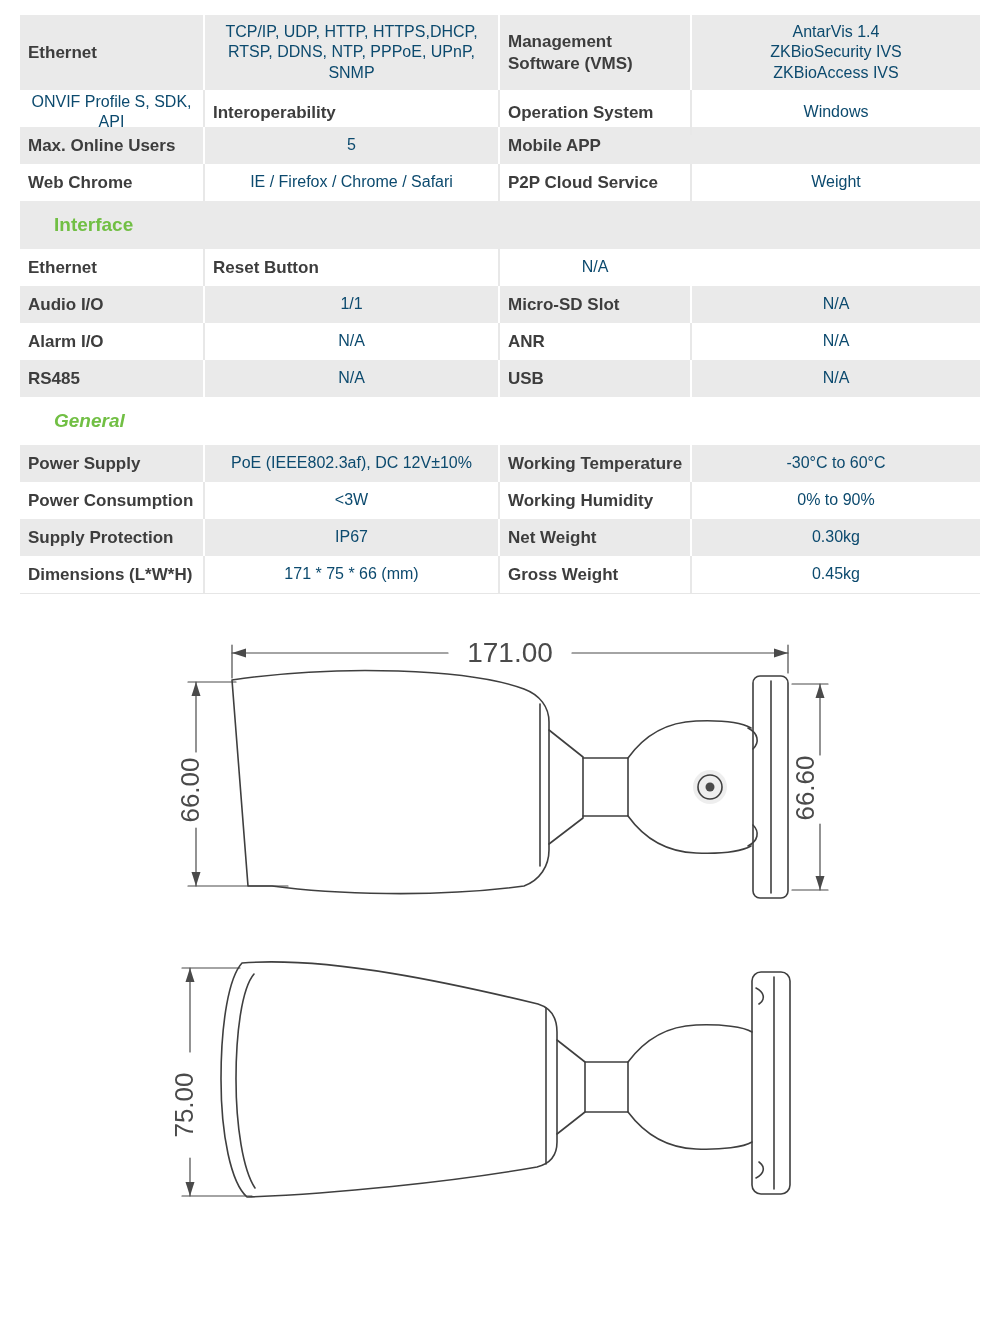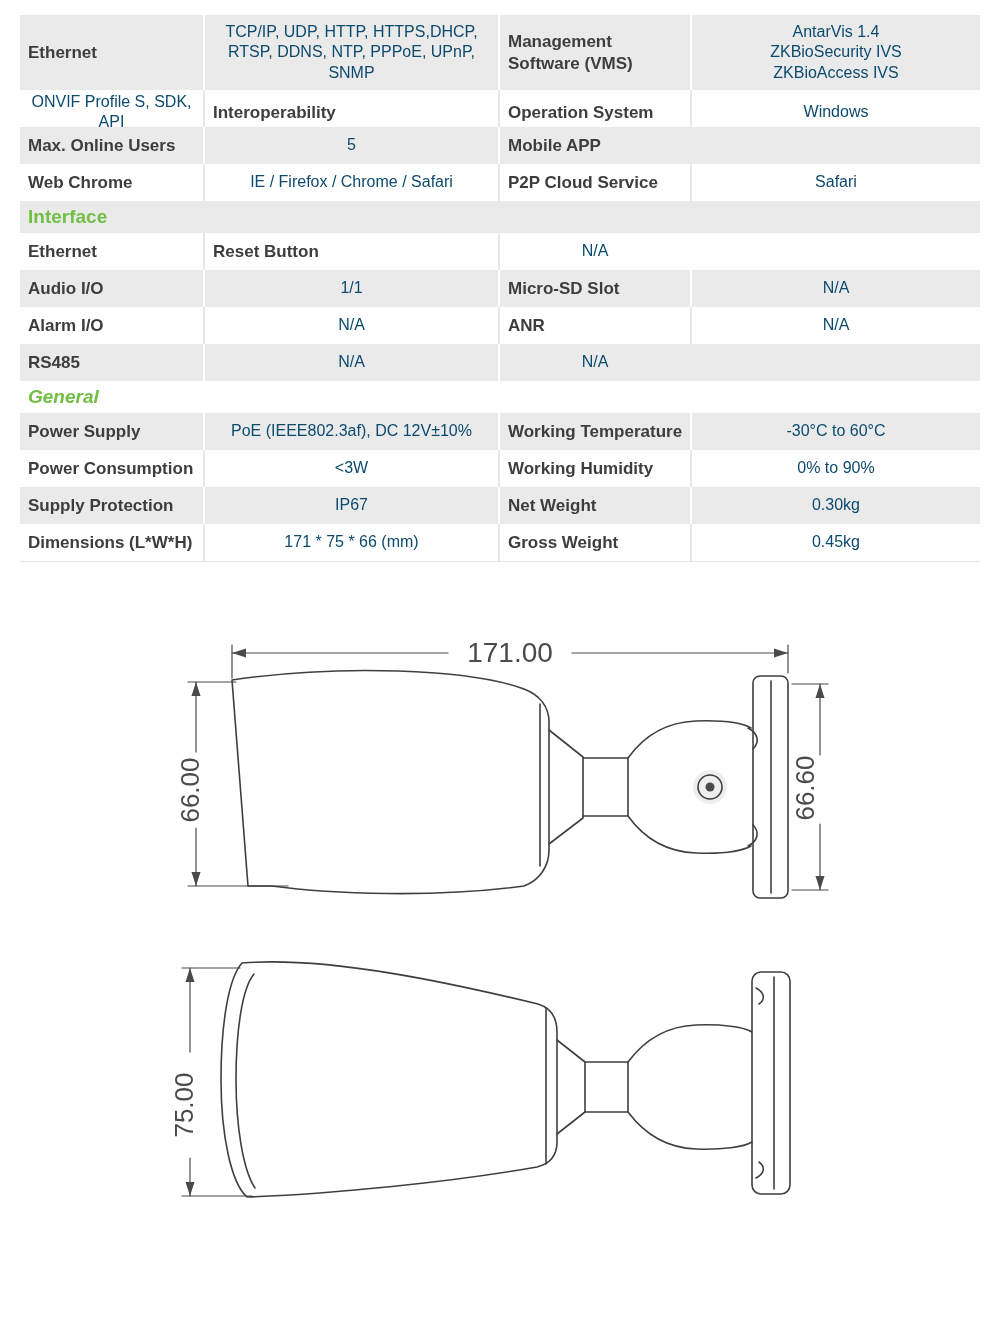--- a/index.html
+++ b/index.html
@@ -30,21 +30,21 @@
   .lbl{
     color:#3d3d3d;font-size:17px;font-weight:600;
     padding-left:8px;justify-content:flex-start;text-align:left;
   }
   .lbl.c3{padding-left:8px;}
   .val{
     color:#0c4a6e;font-size:16px;font-weight:400;
     justify-content:center;text-align:center;padding:2px 6px;
   }
   .sec-row{
-    height:32px;display:flex;align-items:center;
+    height:48px;display:flex;align-items:center;padding-left:26px;
   }
   .sec-row.gray{background:#eaeaea;}
   .sec-row.white{background:#ffffff;font-style:italic;}
   .sec-title{
     color:#71bf44;font-size:19px;font-weight:700;padding-left:8px;
   }
   svg.drawings{position:absolute;left:0;top:0;z-index:1;}
   svg .outline{fill:none;stroke:#3f3f3f;stroke-width:1.6;stroke-linejoin:round;stroke-linecap:round;}
   svg .dim{fill:none;stroke:#4a4a4a;stroke-width:1.2;stroke-linecap:round;}
   svg .arrow{fill:#4a4a4a;stroke:none;}
@@ -76,21 +76,21 @@
   </div>
   <div class="row gray">
     <div class="cell lbl">Max. Online Users</div>
     <div class="cell val">5</div>
     <div class="cell lbl c3">Mobile APP</div>
   </div>
   <div class="row white">
     <div class="cell lbl">Web Chrome</div>
     <div class="cell val">IE / Firefox / Chrome / Safari</div>
     <div class="cell lbl c3">P2P Cloud Service</div>
-    <div class="cell val">Safari</div>
+    <div class="cell val">Weight</div>
   </div>
 
   <div class="sec-row gray">
     <span class="sec-title">Interface</span>
   </div>
   <div class="row white">
     <div class="cell lbl">Ethernet</div>
     <div class="cell lbl c3">Reset Button</div>
     <div class="cell val">N/A</div>
   </div>
@@ -102,20 +102,21 @@
   </div>
   <div class="row white">
     <div class="cell lbl">Alarm I/O</div>
     <div class="cell val">N/A</div>
     <div class="cell lbl c3">ANR</div>
     <div class="cell val">N/A</div>
   </div>
   <div class="row gray">
     <div class="cell lbl">RS485</div>
     <div class="cell val">N/A</div>
+    <div class="cell lbl c3">USB</div>
     <div class="cell val">N/A</div>
   </div>
 
   <div class="sec-row white">
     <span class="sec-title">General</span>
   </div>
   <div class="row gray">
     <div class="cell lbl">Power Supply</div>
     <div class="cell val">PoE (IEEE802.3af), DC 12V±10%</div>
     <div class="cell lbl c3">Working Temperature</div>

